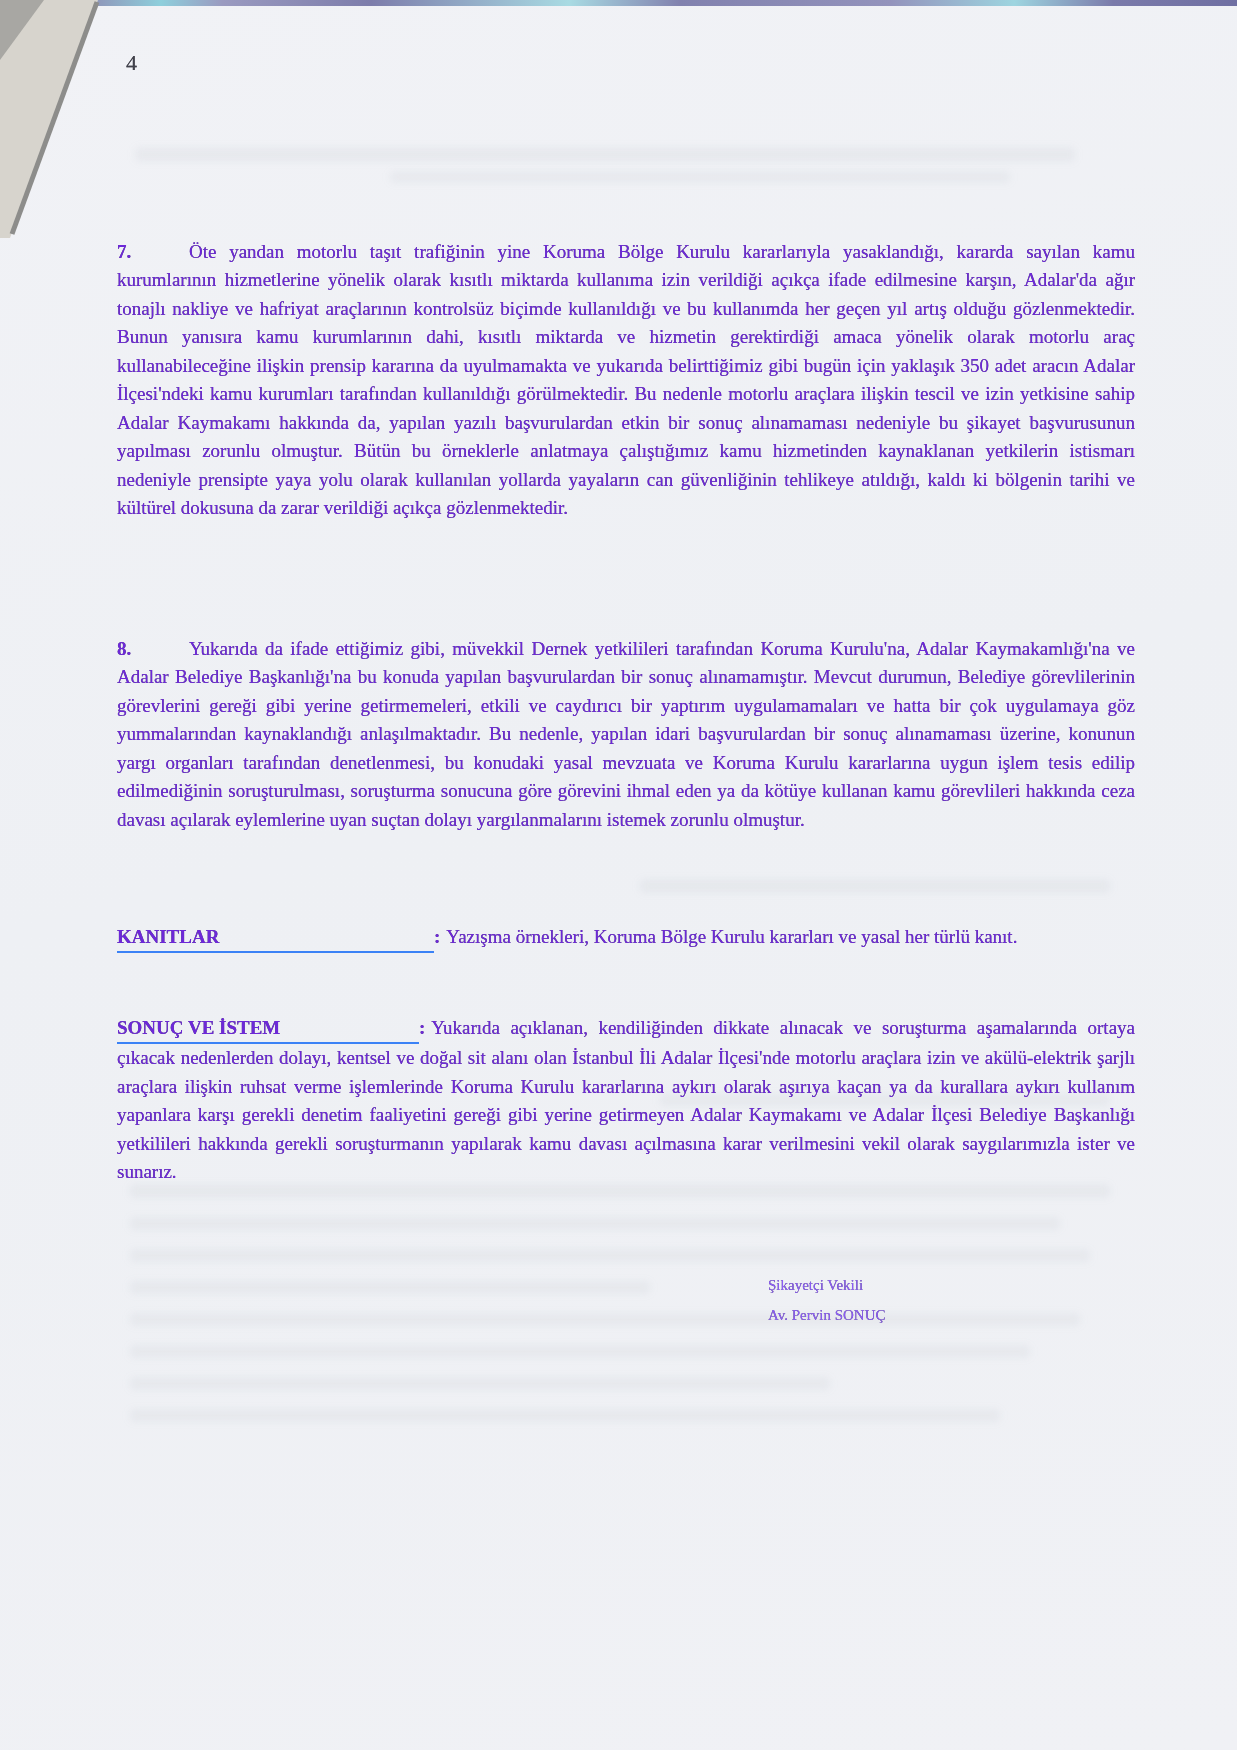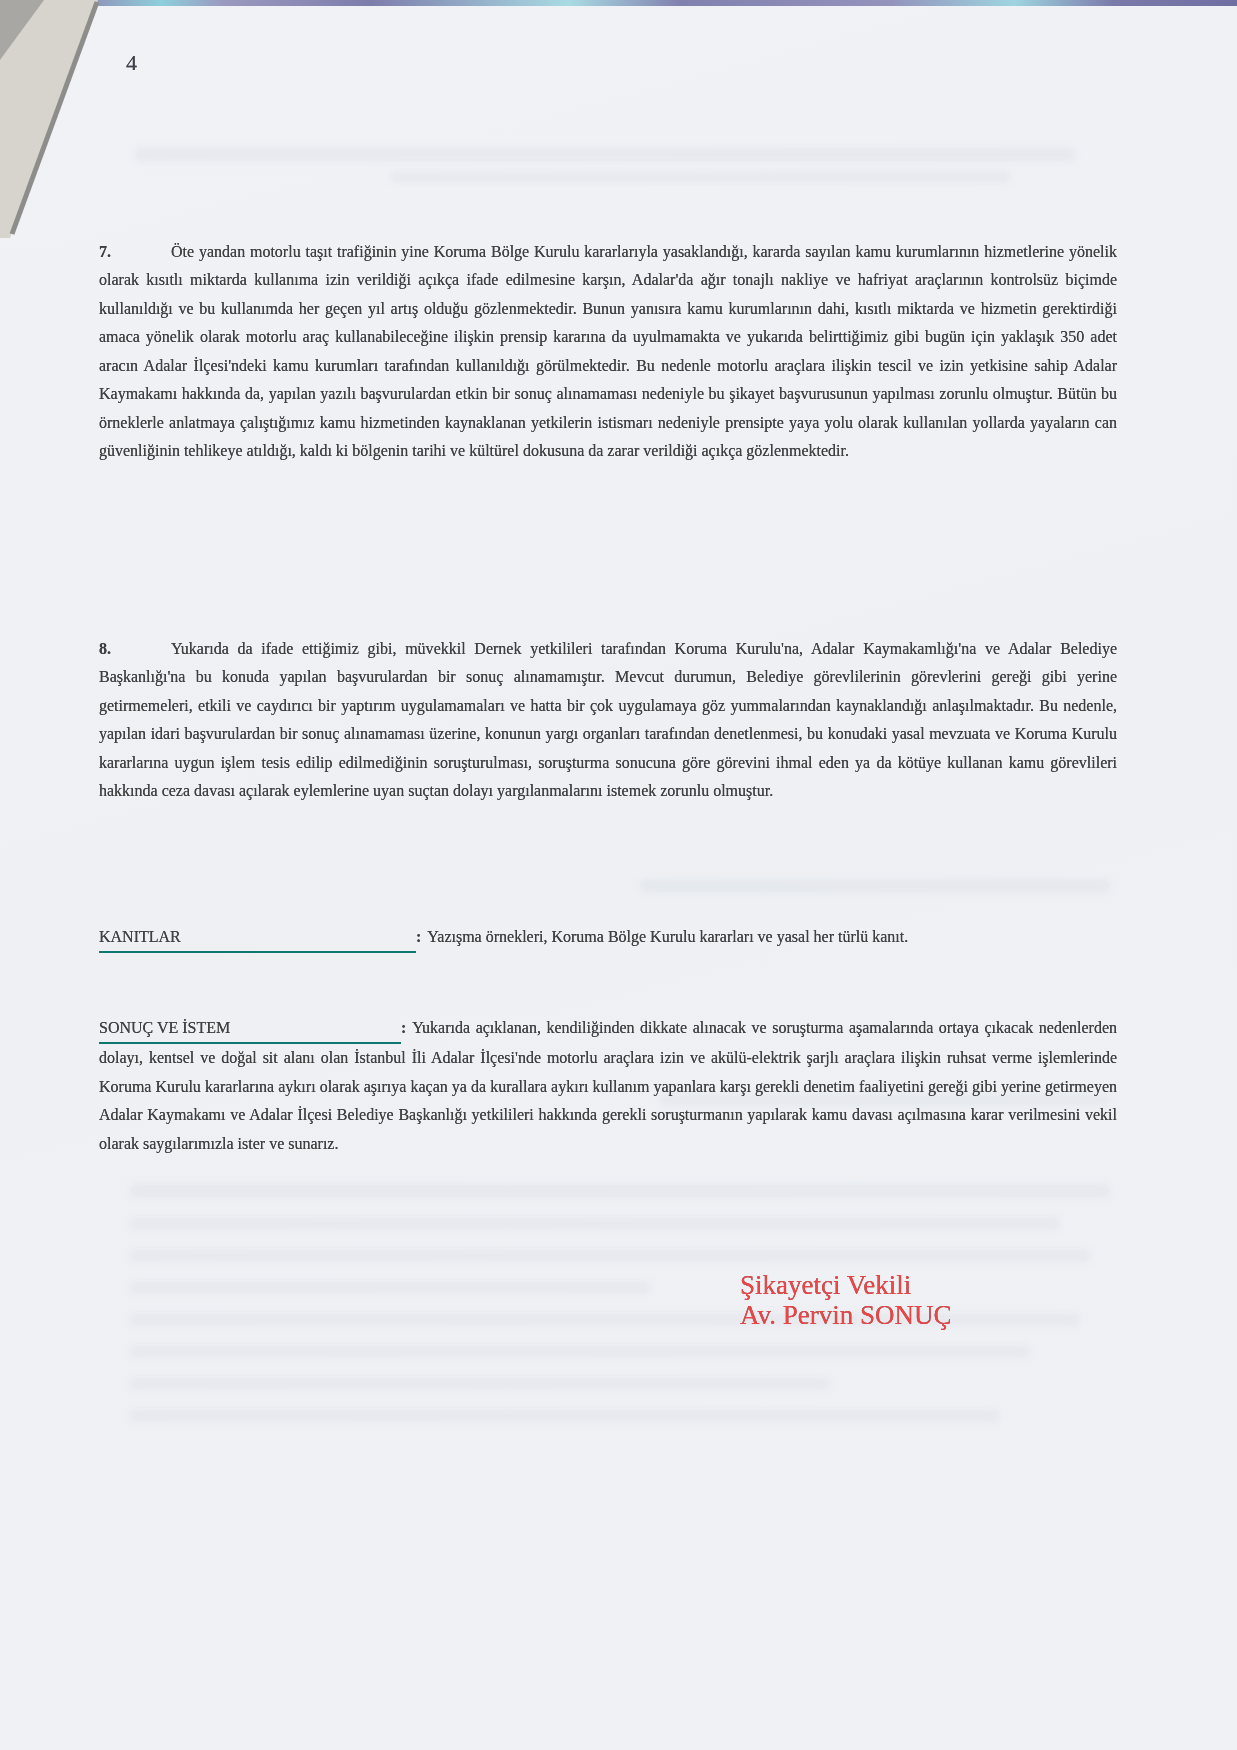--- a/index.html
+++ b/index.html
@@ -23,49 +23,49 @@
 
   
   .ghost {
     position: absolute;
     background: rgba(135, 140, 158, 0.09);
     filter: blur(4px);
     border-radius: 4px;
   }
 
   .doc {
-    position: absolute; left: 99px; width: 1018px;
-    font-size: 16px; line-height: 28.45px;
-    color: #404040;
+    position: absolute; left: 117px; width: 1018px;
+    font-size: 19px; line-height: 28.45px;
+    color: #6d28d9;
     text-align: justify;
     text-shadow: 0 0 0.6px rgba(53,53,63,0.85);
   }
   .pnum {
     display: inline-block; width: 72px;
     font-weight: 700;
   }
   .sec-label {
     display: inline-block;
-    font-weight: 400;
-    border-bottom: 2px solid #0f766e;
+    font-weight: 700;
+    border-bottom: 2px solid #3b82f6;
   }
   .sec-label.evidence { width: 317px; }
   .sec-label.conclusion { width: 302px; }
   .sec-colon { font-weight: 700; padding-right: 6px; }
 
   .page-number {
     position: absolute; left: 126px; top: 50px;
     font-size: 22px; color: #41414b;
     text-shadow: 0 0 0.6px rgba(53,53,63,0.85);
   }
 
   .signature {
-    position: absolute; left: 740px; top: 1270px;
-    font-size: 27px; line-height: 30px;
-    color: #ef4444; text-align: left;
+    position: absolute; left: 768px; top: 1270px;
+    font-size: 15px; line-height: 30px;
+    color: #8b5cf6; text-align: left;
     text-shadow: 0 0 0.6px rgba(53,53,63,0.85);
   }
 </style>
 </head>
 <body>
 
 <div class="scan-edge"></div>
 
 <svg class="corner-svg" width="125" height="238">
   <polygon points="0,0 98,0 10,238 0,238" fill="#d7d4cd"></polygon>

